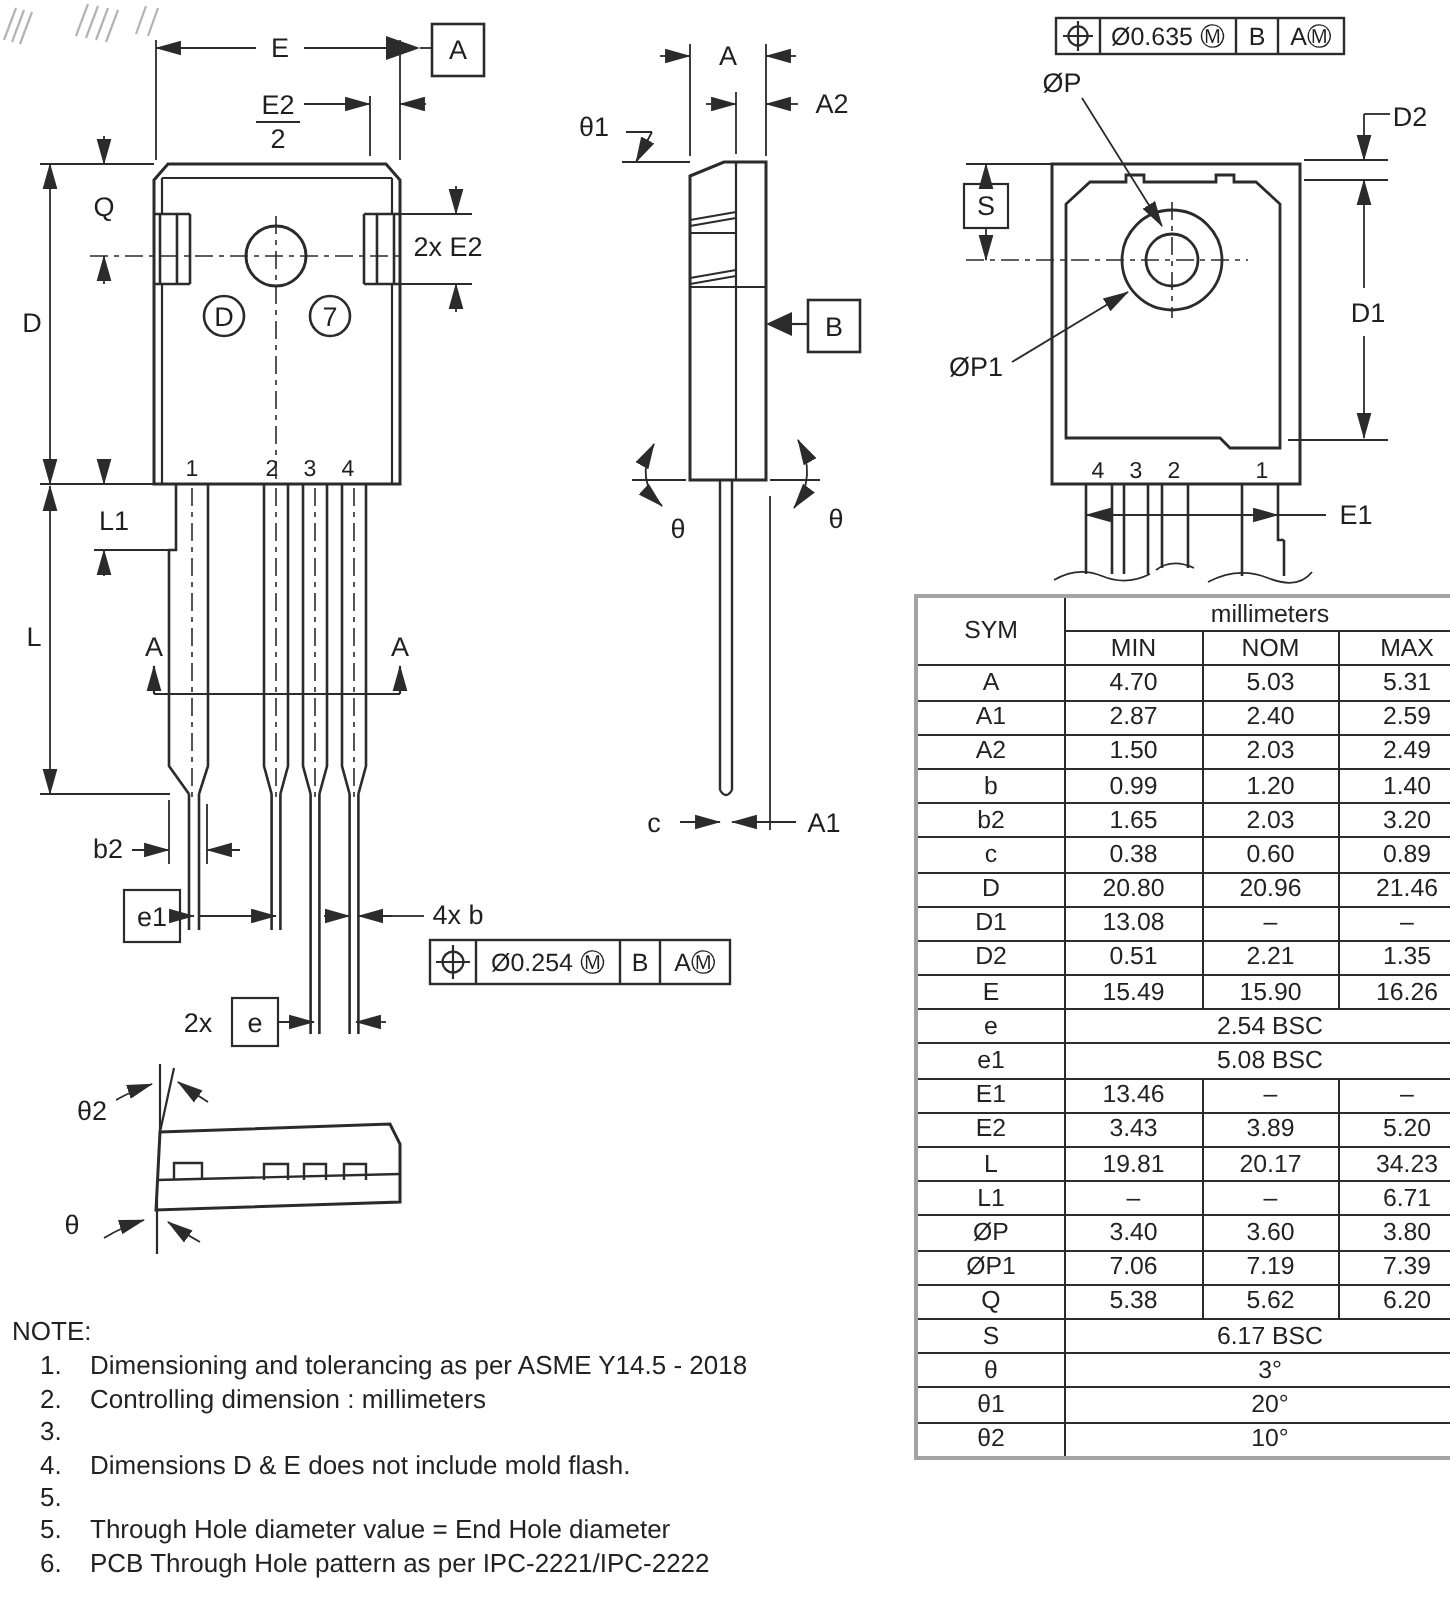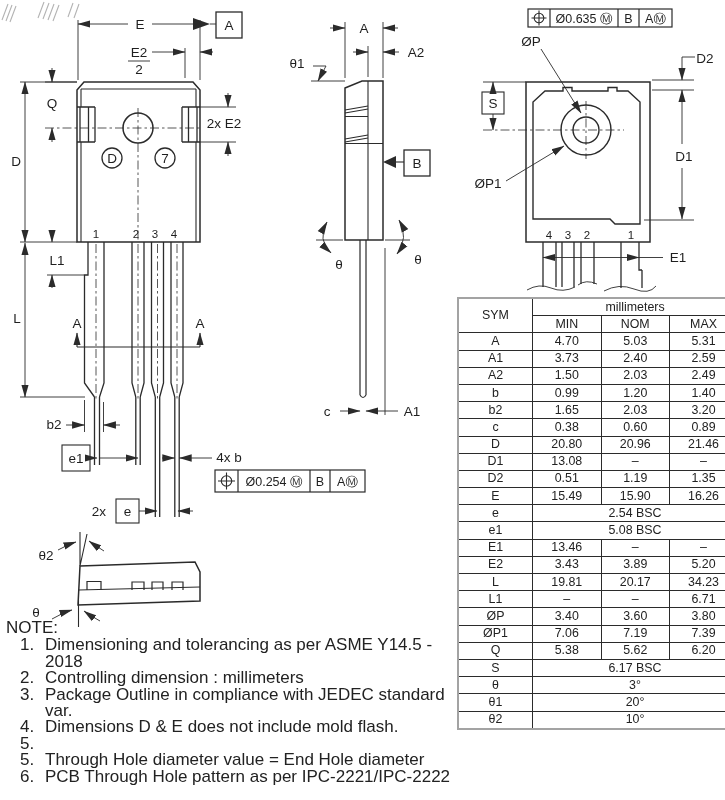--- a/index.html
+++ b/index.html
@@ -8,21 +8,21 @@
   svg text{font-family:"Liberation Sans",sans-serif;fill:#1f1f1f;}
   .lbl{font-size:13.5px;}
   .sm{font-size:11.5px;}
   .fcf{font-size:12.5px;}
   
   #dim-table{position:absolute;left:457px;top:297px;}
   #dim-table table{border-collapse:collapse;border:2px solid #a3a3a3;table-layout:fixed;width:282px;}
   #dim-table td,#dim-table th{border:1px solid #2b2b2b;font-weight:normal;text-align:center;
      font-size:12.4px;height:16.2px;padding:0 1px;line-height:1.05;color:#222;}
   
-  #notes{position:absolute;left:6px;top:620px;width:452px;font-size:17px;line-height:16.4px;color:#222;}
+  #notes{position:absolute;left:6px;top:658px;width:452px;font-size:13px;line-height:16.4px;color:#222;}
   .note-heading{margin:0 0 1px 0;}
   .note-item{display:flex;}
   .note-num{width:39px;padding-left:14px;box-sizing:border-box;flex:0 0 auto;}
   .note-text{flex:1;}
   .note-text .line:not(:last-child){text-align:justify;text-align-last:justify;}
 </style>
 </head>
 <body>
 
 <div id="page">
@@ -321,21 +321,21 @@
     </thead>
     <tbody id="dim-table-body">
           <tr>
             <td>A</td>
             <td>4.70</td>
             <td>5.03</td>
             <td>5.31</td>
           </tr>
           <tr>
             <td>A1</td>
-            <td>3.73</td>
+            <td>2.87</td>
             <td>2.40</td>
             <td>2.59</td>
           </tr>
           <tr>
             <td>A2</td>
             <td>1.50</td>
             <td>2.03</td>
             <td>2.49</td>
           </tr>
           <tr>
@@ -364,21 +364,21 @@
           </tr>
           <tr>
             <td>D1</td>
             <td>13.08</td>
             <td>–</td>
             <td>–</td>
           </tr>
           <tr>
             <td>D2</td>
             <td>0.51</td>
-            <td>1.19</td>
+            <td>2.21</td>
             <td>1.35</td>
           </tr>
           <tr>
             <td>E</td>
             <td>15.49</td>
             <td>15.90</td>
             <td>16.26</td>
           </tr>
           <tr>
             <td>e</td>
@@ -462,21 +462,20 @@
         </div>
         <div class="note-item">
           <div class="note-num">2.</div>
           <div class="note-text">
             <div class="line">Controlling dimension : millimeters</div>
           </div>
         </div>
         <div class="note-item">
           <div class="note-num">3.</div>
           <div class="note-text">
-            <div class="line">Package Outline in compliance with JEDEC standard var.</div>
           </div>
         </div>
         <div class="note-item">
           <div class="note-num">4.</div>
           <div class="note-text">
             <div class="line">Dimensions D &amp; E does not include mold flash.</div>
           </div>
         </div>
         <div class="note-item">
           <div class="note-num">5.</div>

